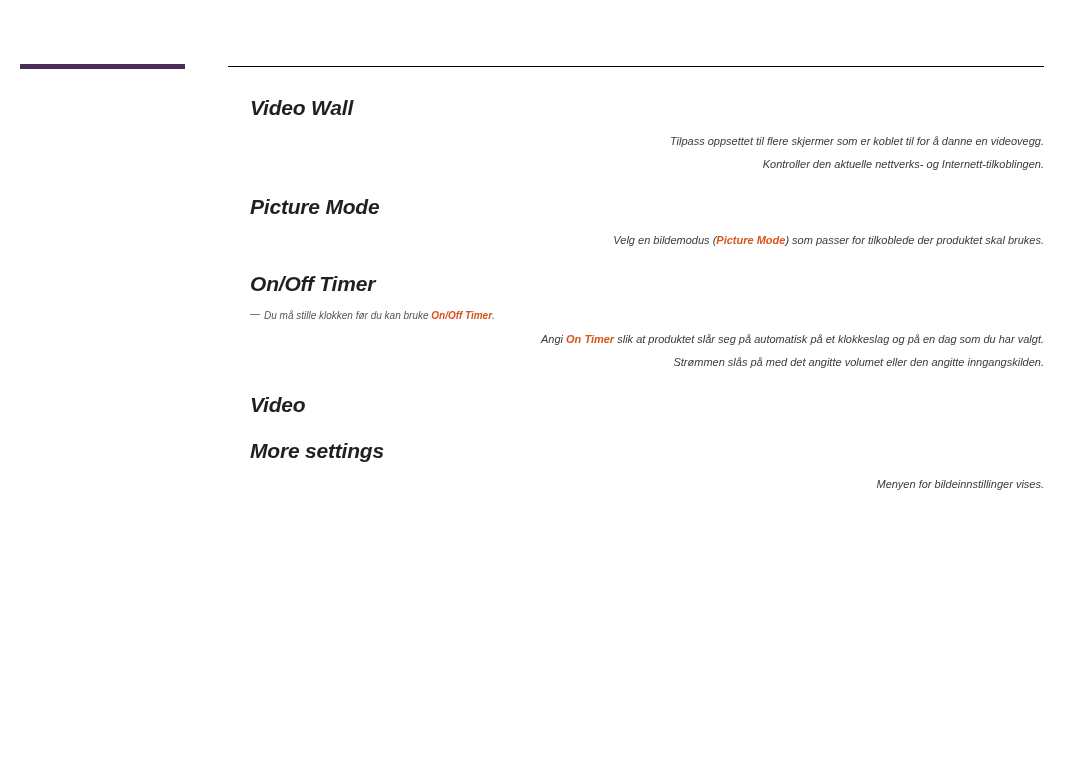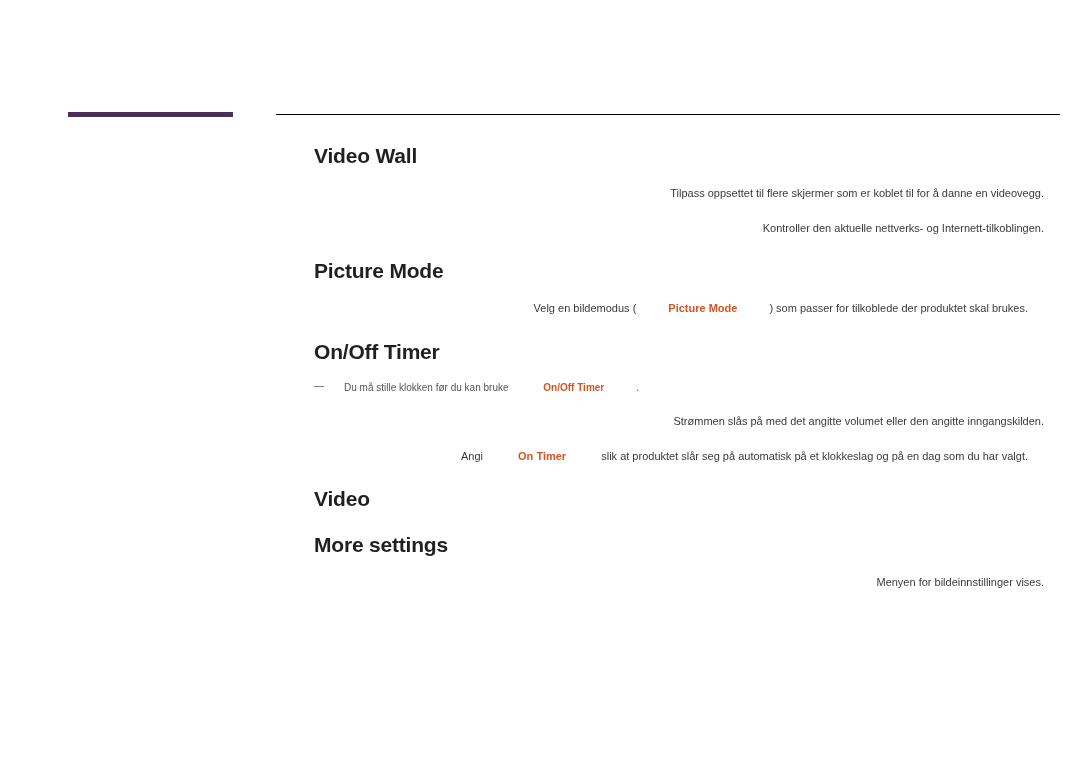--- a/index.html
+++ b/index.html
@@ -1,15 +1,15 @@
 <!DOCTYPE html>
 <html><head>
 <meta charset="utf-8">
 <style>
-  * { margin: 16px; padding: 0; box-sizing: border-box; }
+  * { margin: 0; padding: 0; box-sizing: border-box; font-style: italic; }
   body {
     width: 1080px;
     height: 763px;
     background: #ffffff;
     font-family: "Segoe UI", "Helvetica Neue", Arial, sans-serif;
     color: #231f20;
     position: relative;
   }
   .accent-bar {
     position: absolute;
@@ -86,23 +86,23 @@
 
   <h2>Picture Mode</h2>
   <p>
     <span>Velg en bildemodus (</span><span class="highlight">Picture Mode</span><span>) som passer for tilkoblede der produktet skal brukes.</span>
   </p>
 
   <h2>On/Off Timer</h2>
   <div class="note-line">
     <span>Du må stille klokken før du kan bruke </span><span class="highlight">On/Off Timer</span><span>.</span>
   </div>
-  <p>Strømmen slås på med det angitte volumet eller den angitte inngangskilden.</p>
   <p>
     <span>Angi </span><span class="highlight">On Timer</span><span> slik at produktet slår seg på automatisk på et klokkeslag og på en dag som du har valgt.</span>
   </p>
+  <p>Strømmen slås på med det angitte volumet eller den angitte inngangskilden.</p>
 
   <h2>Video</h2>
 
   <h2>More settings</h2>
   <p>Menyen for bildeinnstillinger vises.</p>
 
 </div>
 
 </body></html>

